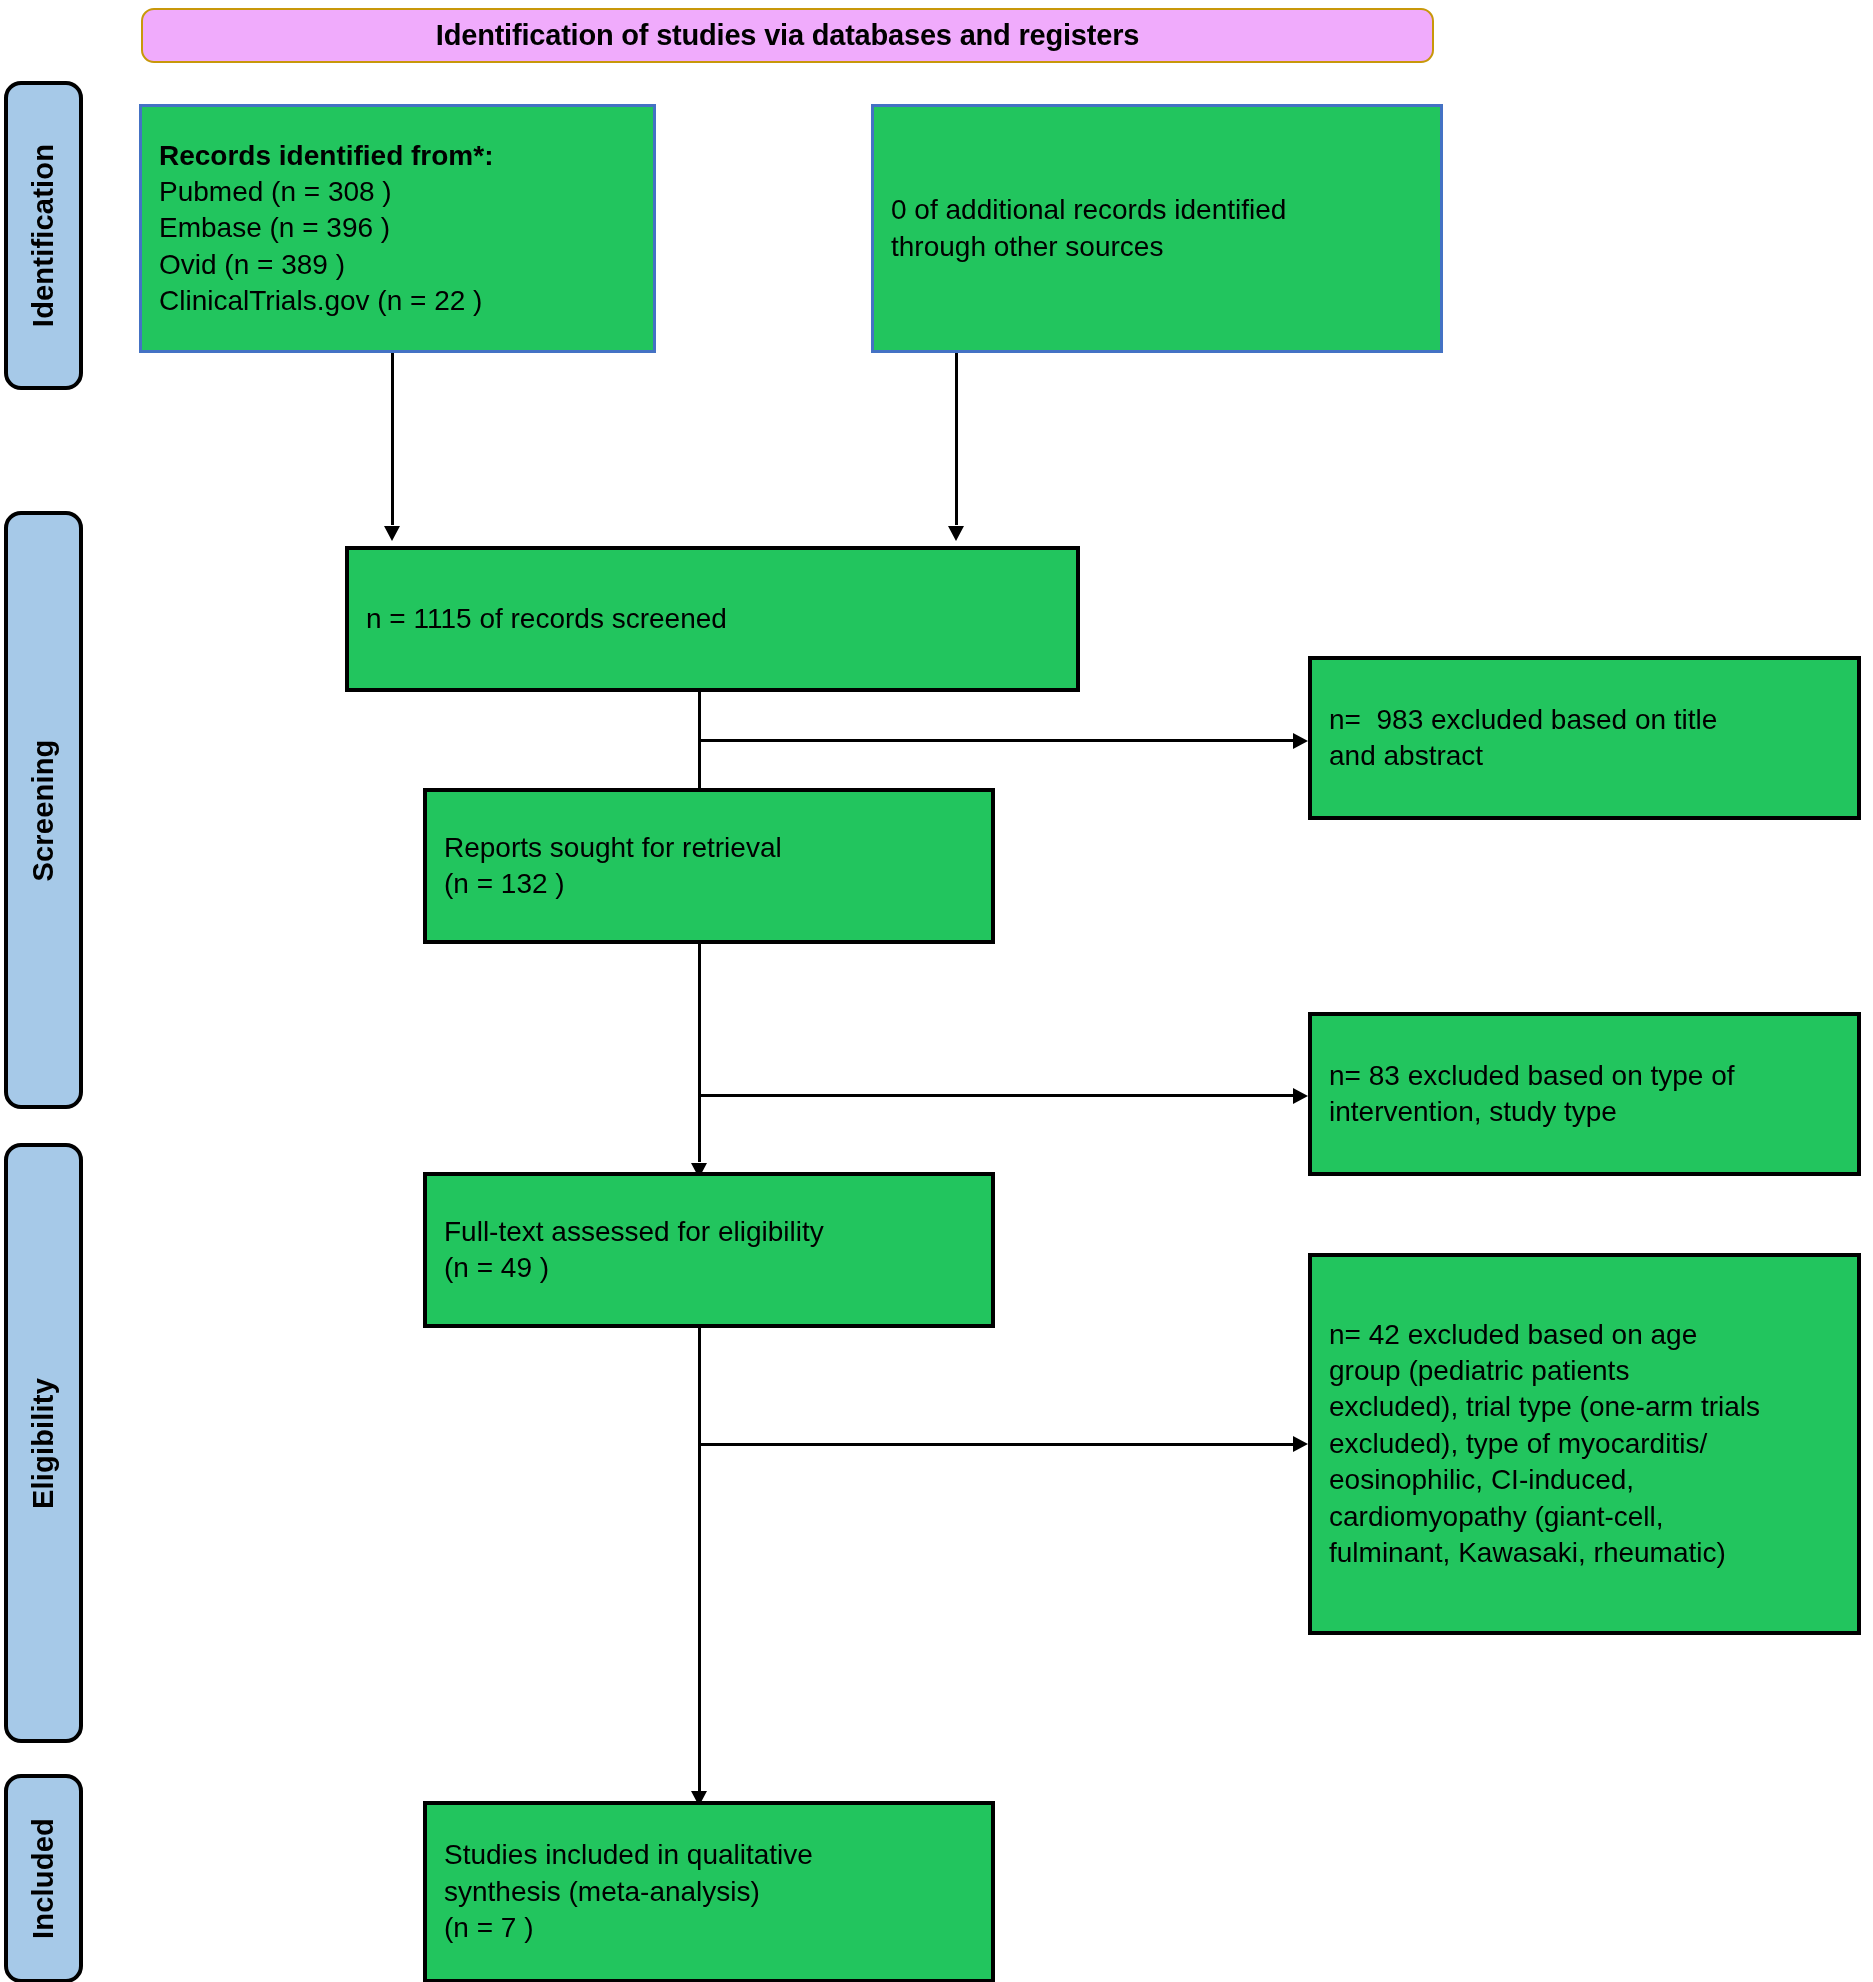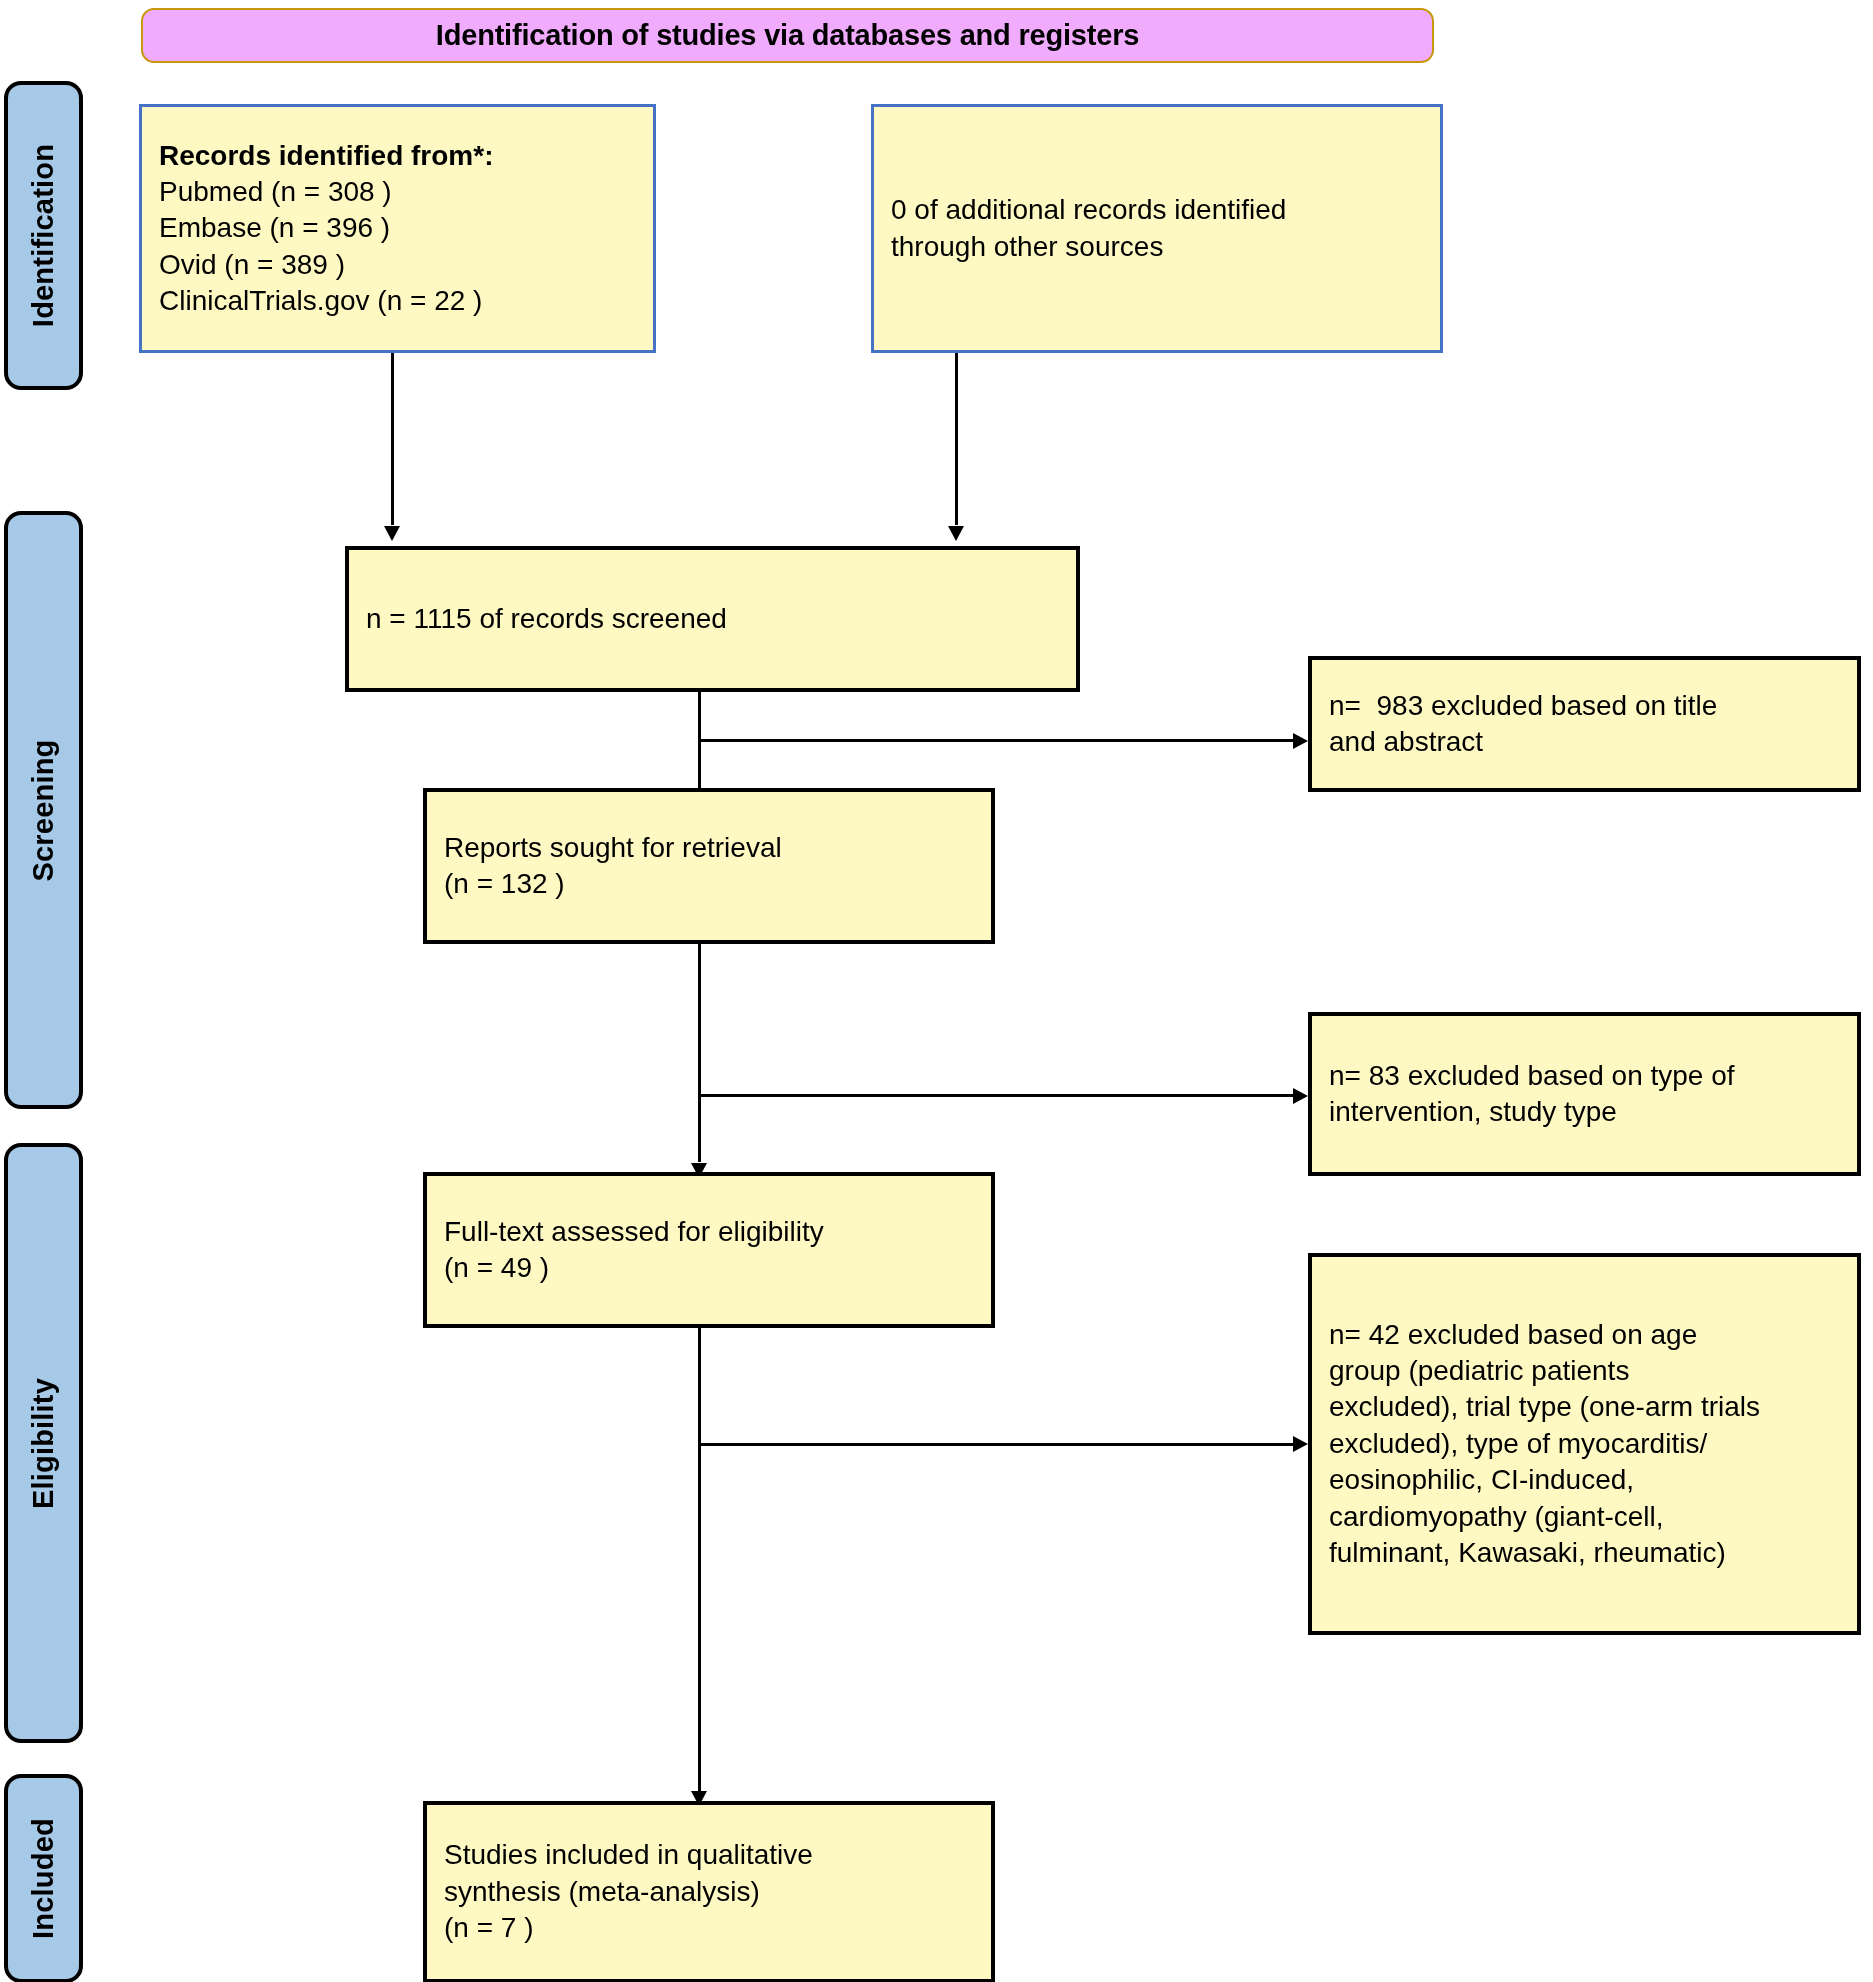--- a/index.html
+++ b/index.html
@@ -60,21 +60,21 @@
     font-size: 29px;
     font-weight: bold;
     color: #000000;
     letter-spacing: 0.2px;
   }
 
   
   .box {
     position: absolute;
     box-sizing: border-box;
-    background: #fef9c3;
+    background: #22c55e;
     display: flex;
     flex-direction: column;
     justify-content: center;
   }
   .box.blue  { border: 3.7px solid #4472C4; }
   .box.black { border: 4.7px solid #000000; }
   .box-inner {
     padding: 0 17px;
     font-size: 28px;
     line-height: 1.30;
@@ -156,21 +156,21 @@
 
   <div class="vline" style="left:955px; top:353px; height:172px;"></div>
   <div class="arrow-down" style="left:948px; top:526px;"></div>
 
   <div class="box black" style="left:345px; top:546px; width:735px; height:146px;">
     <div class="box-inner">
       <span class="ln">n = 1115 of records screened</span>
     </div>
   </div>
 
-  <div class="box black" style="left:1308px; top:656px; width:553px; height:136px;">
+  <div class="box black" style="left:1308px; top:656px; width:553px; height:164px;">
     <div class="box-inner">
       <span class="ln">n=  983 excluded based on title</span>
       <span class="ln">and abstract</span>
     </div>
   </div>
 
   <div class="vline" style="left:698px; top:692px; height:96px;"></div>
   <div class="arrow-down" style="left:691px; top:788px;"></div>
   <div class="hline" style="left:698px; top:739px; width:595px;"></div>
   <div class="arrow-right" style="left:1293px; top:733px;"></div>

